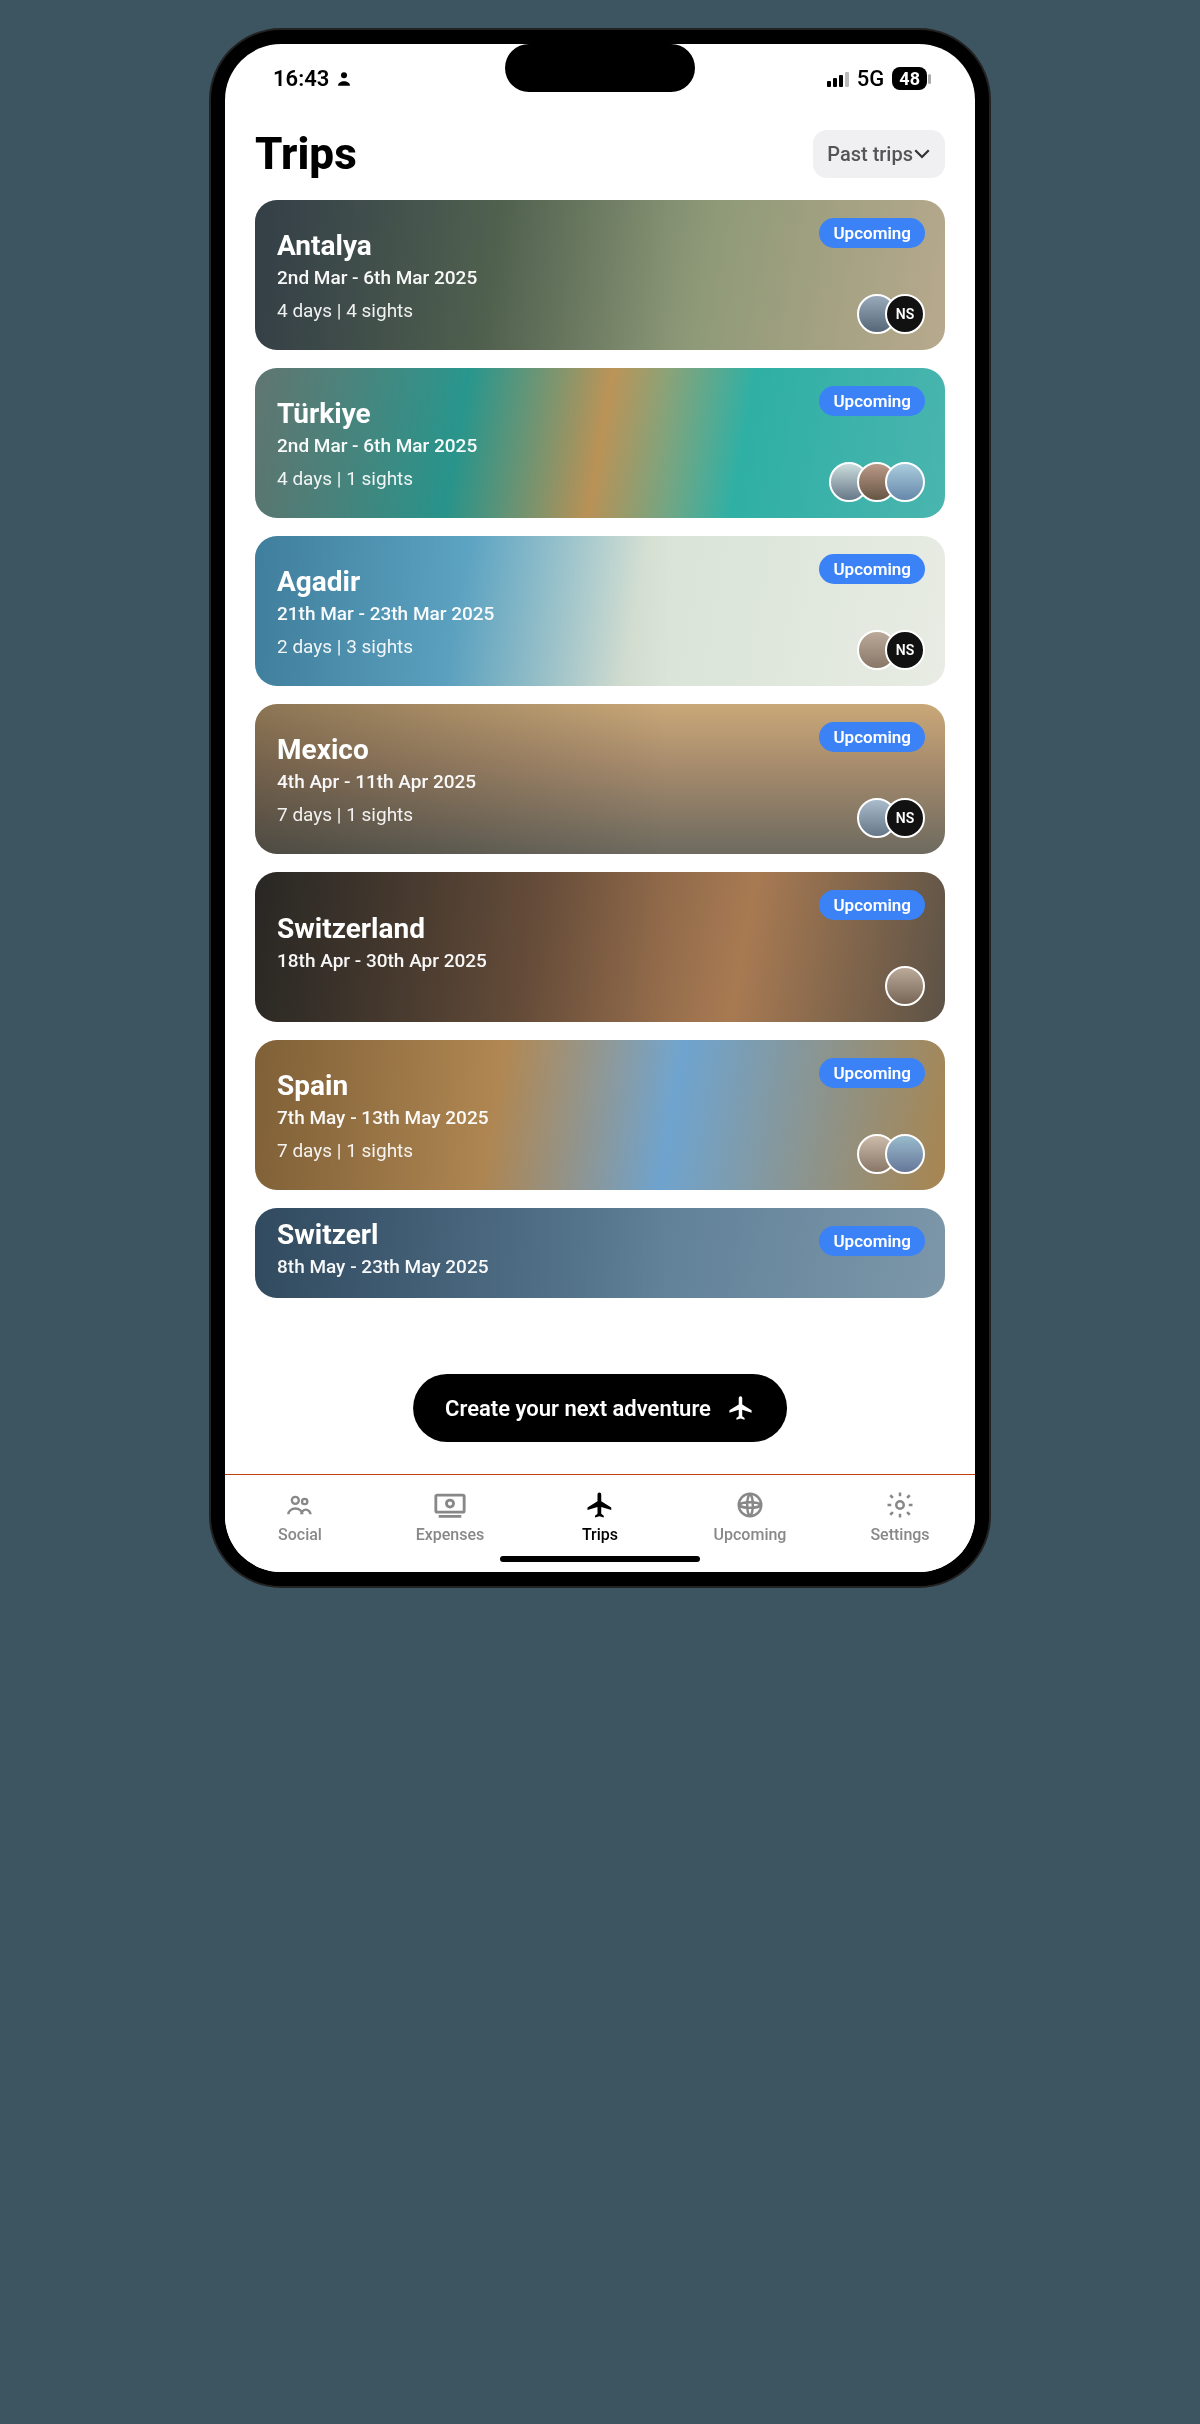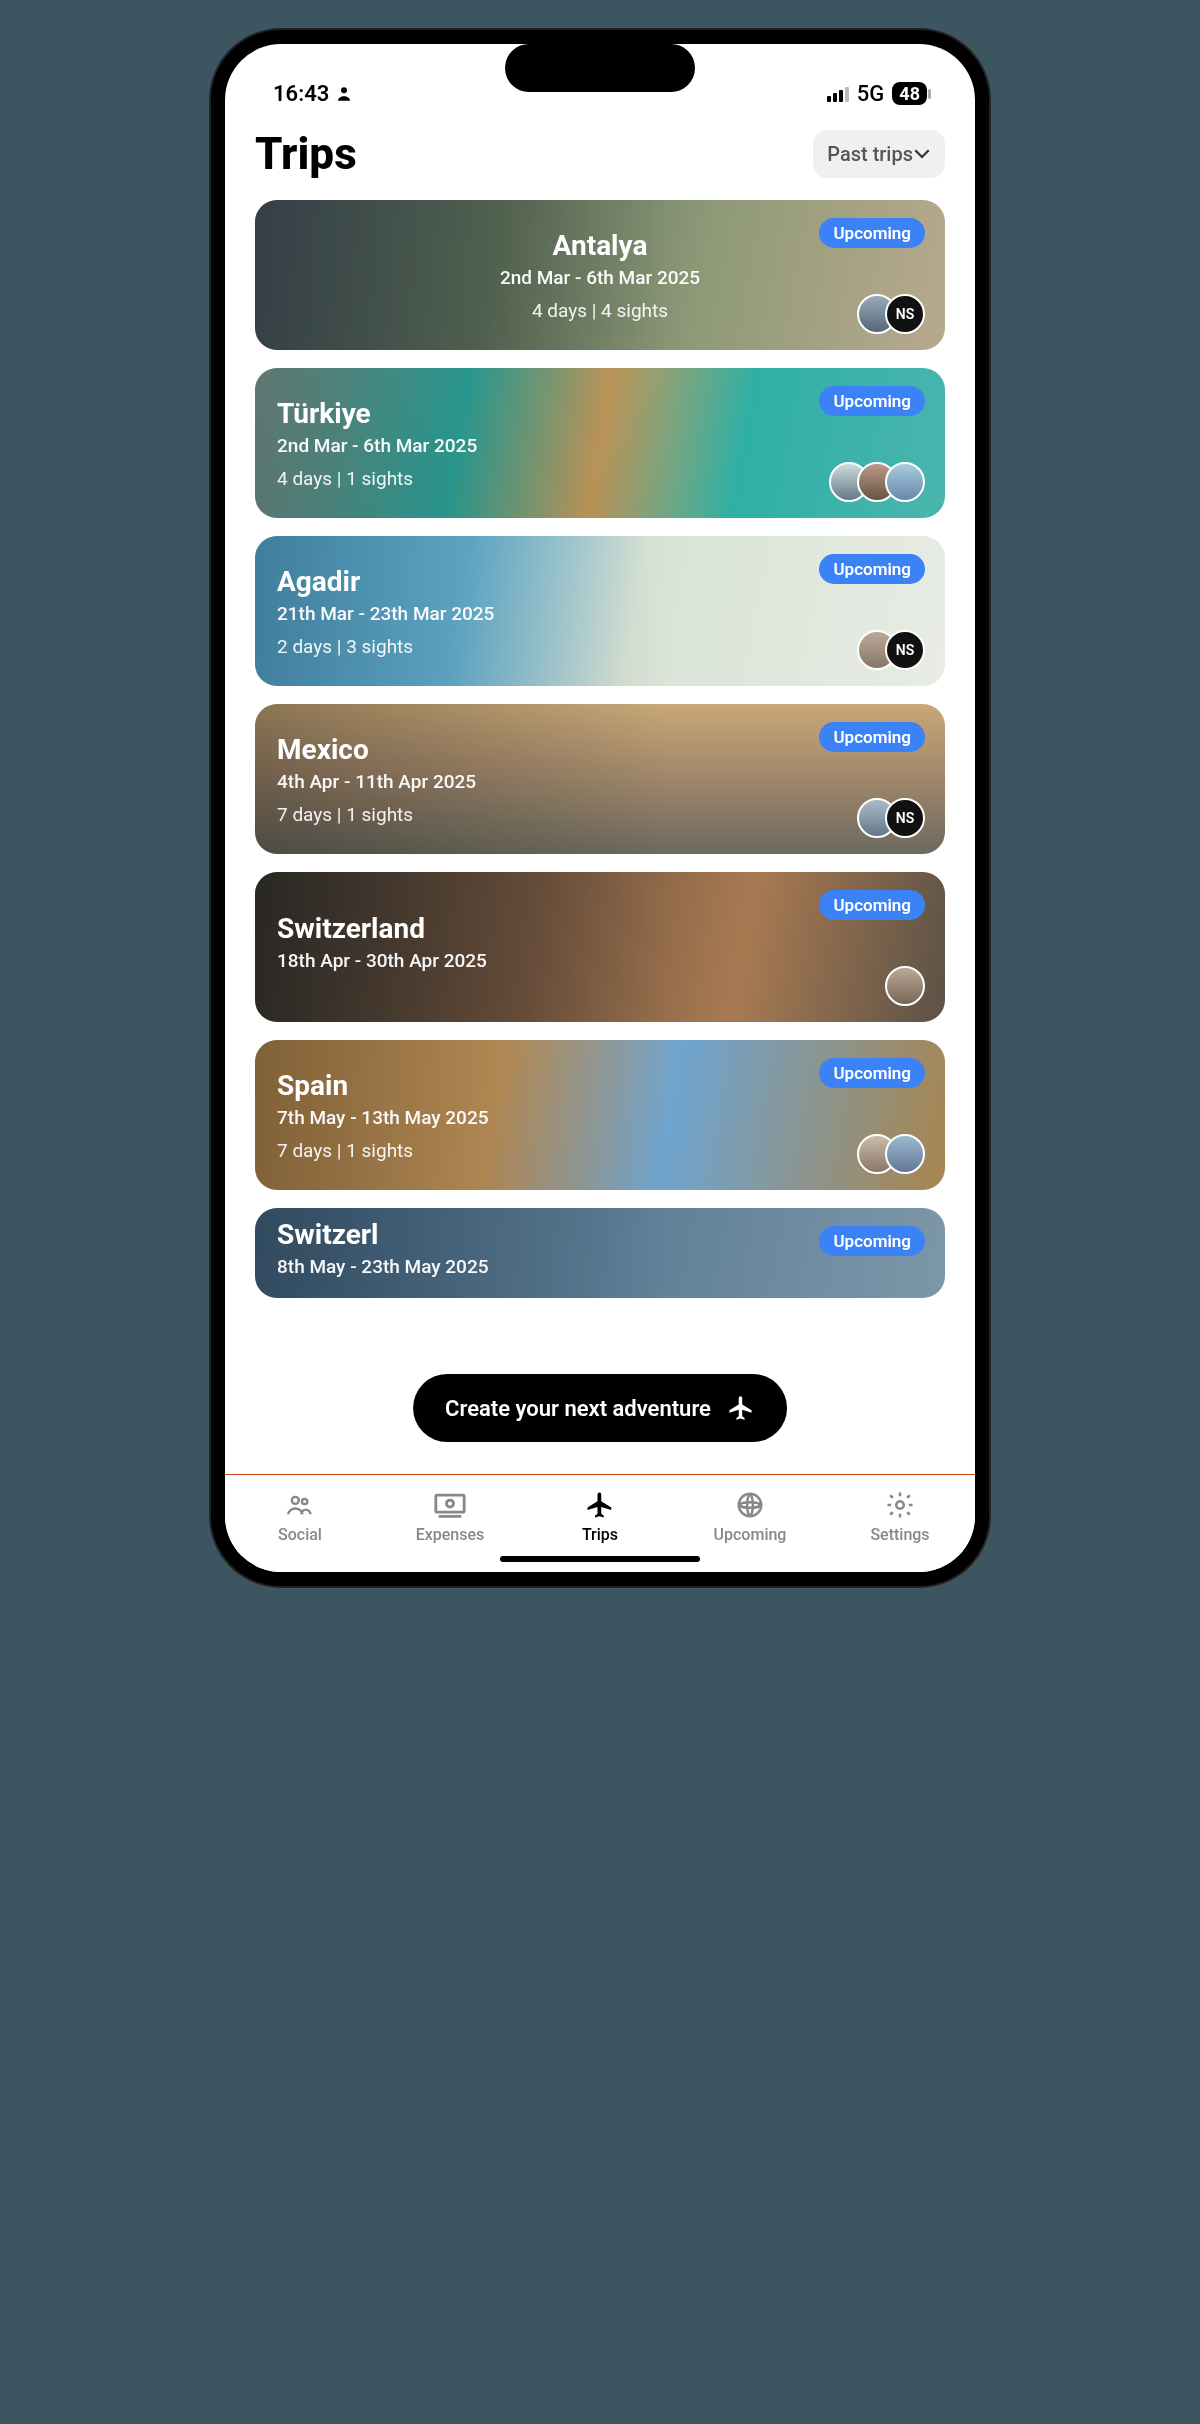--- a/index.html
+++ b/index.html
@@ -36,21 +36,21 @@
     transform: translateX(-50%);
     width: 190px;
     height: 48px;
     background: #000;
     border-radius: 30px;
     z-index: 100;
   }
   .status-bar {
     display: flex;
     justify-content: space-between;
-    align-items: flex-end;
+    align-items: flex-start;
     padding: 22px 48px 8px;
     height: 70px;
     font-weight: 600;
     font-size: 22px;
   }
   .status-left { display: flex; align-items: center; gap: 6px; }
   .status-right { display: flex; align-items: center; gap: 8px; }
   .signal-icon { display: flex; align-items: flex-end; gap: 2px; height: 16px; }
   .signal-bar { width: 4px; background: #000; border-radius: 1px; }
   .battery {
@@ -197,21 +197,21 @@
     bottom: 10px;
     left: 50%;
     transform: translateX(-50%);
     width: 200px;
     height: 6px;
     background: #000;
     border-radius: 4px;
     z-index: 60;
   }
   
-  .bg-antalya { background: linear-gradient(100deg, #4a5a65 0%, #5c6f5a 35%, #8f9a78 65%, #b8a98d 100%); text-align: center; }
+  .bg-antalya { background: linear-gradient(100deg, #4a5a65 0%, #5c6f5a 35%, #8f9a78 65%, #b8a98d 100%); }
   .bg-turkiye { background: linear-gradient(100deg, #8aa8a0 0%, #2fb0a5 30%, #c49a5b 50%, #2fb0a5 70%, #4ab5af 100%); }
   .bg-agadir  { background: linear-gradient(100deg, #5bb5e0 0%, #6cbfe3 30%, #d8e3d6 55%, #e8ece4 100%); }
   .bg-mexico  { background: linear-gradient(180deg, #c9a878 0%, #a88c6d 40%, #6d6a5f 100%); }
   .bg-switz   { background: linear-gradient(100deg, #3a3833 0%, #70543f 40%, #a87a52 70%, #5c5246 100%); }
   .bg-spain   { background: linear-gradient(100deg, #b78a4f 0%, #c99a5e 35%, #6fa4cf 60%, #a8854f 100%); }
   .bg-switz2  { background: linear-gradient(100deg, #466a88 0%, #5b7d96 50%, #7d97a9 100%); }
   .person-icon svg, .chevron svg, .plane svg, .tab-icon svg { display: block; }
 </style>
 </head>
 <body>

